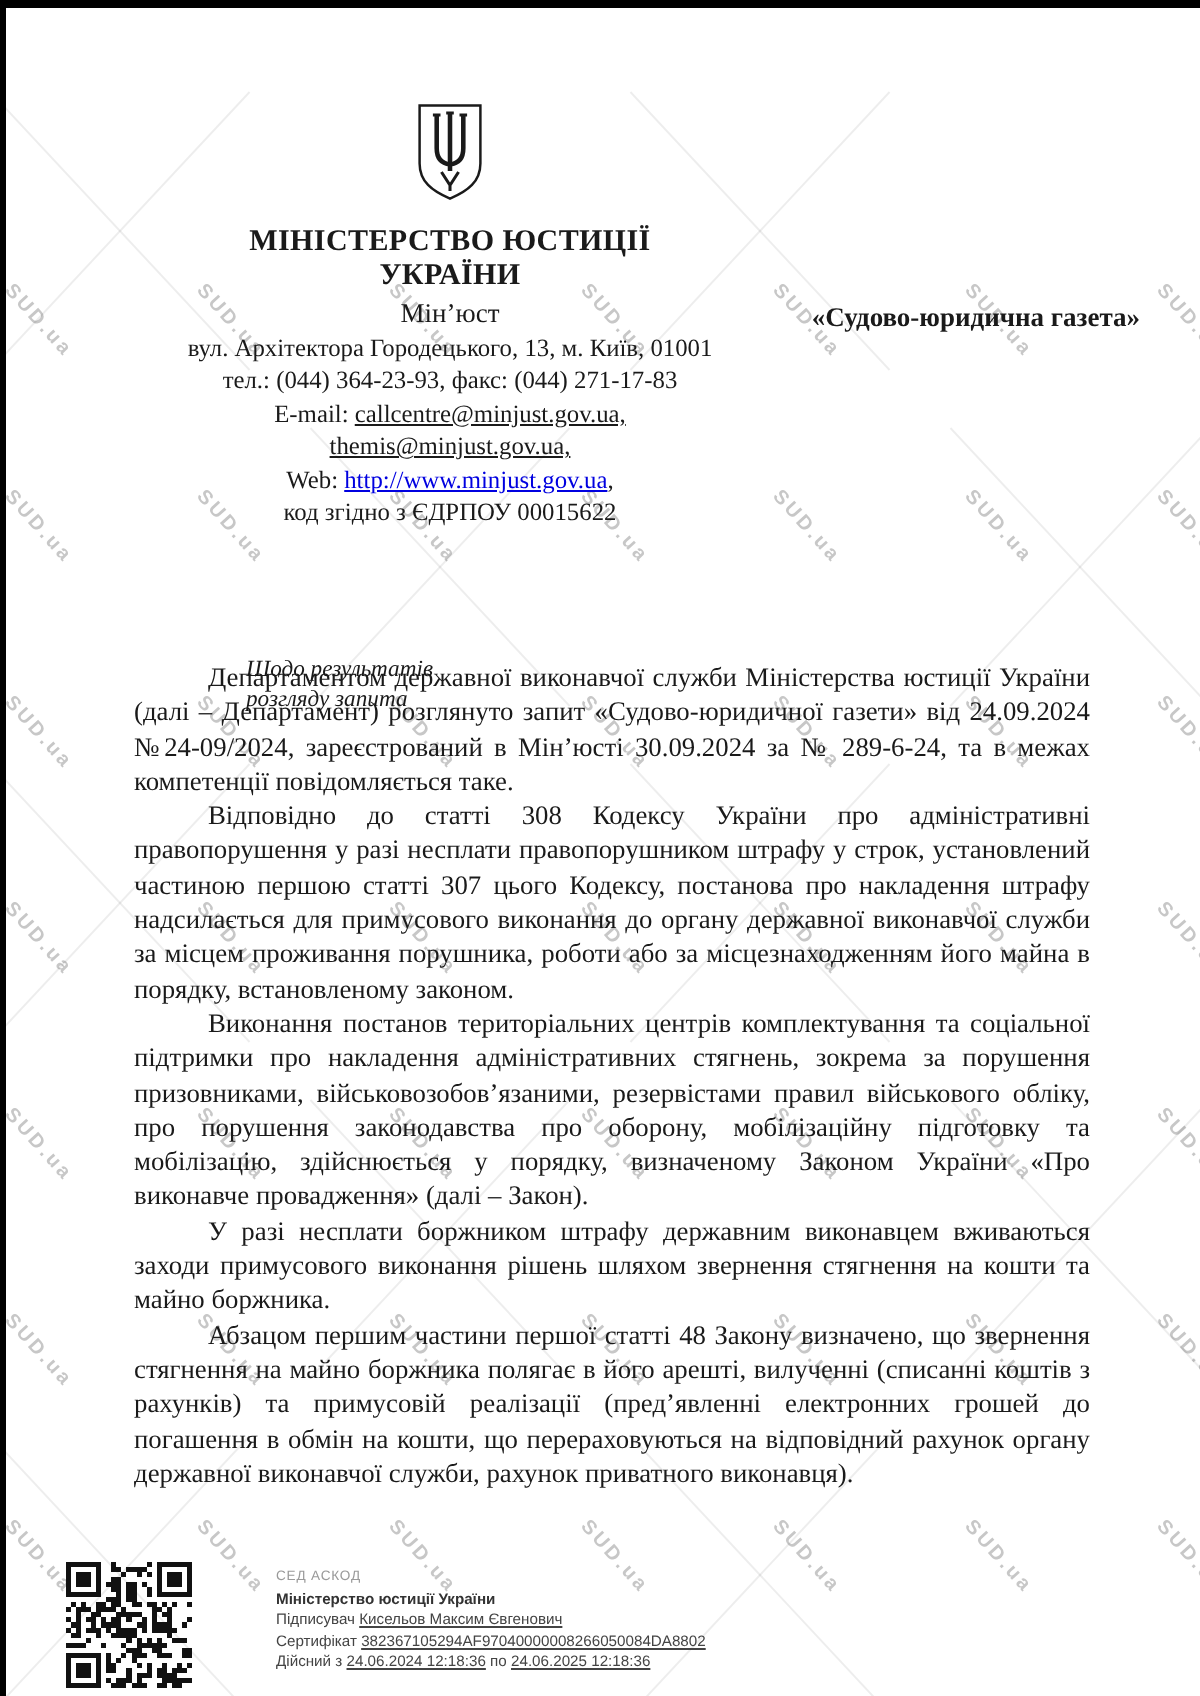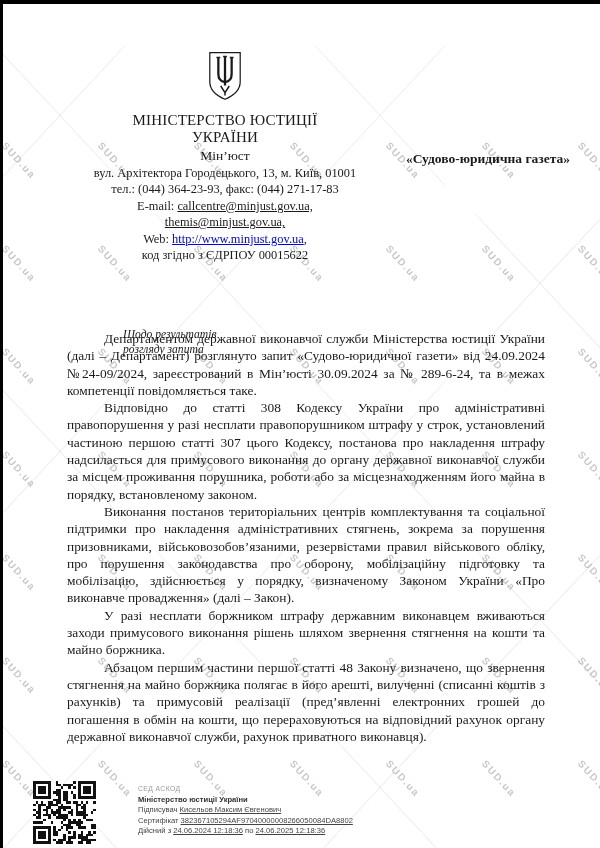--- a/index.html
+++ b/index.html
@@ -15,21 +15,21 @@
   .wm{
     position:absolute;transform:rotate(48deg);transform-origin:0 0;
     font:bold 10px "Liberation Sans",sans-serif;letter-spacing:1.6px;
     color:rgba(70,70,70,0.30);white-space:nowrap;
   }
   .xline{position:absolute;width:190px;height:0;border-top:1px solid rgba(0,0,0,0.07);}
 
   
   .hdr-left{position:absolute;left:60px;top:50px;width:330px;text-align:center;}
   .emblem{display:inline-block;margin-bottom:6px;}
-  .org-name{font-weight:normal;font-size:15px;line-height:16.5px;letter-spacing:0.2px;}
+  .org-name{font-weight:bold;font-size:15px;line-height:16.5px;letter-spacing:0.2px;}
   .org-short{font-size:13.5px;margin-top:3px;}
   .addr{font-size:12.4px;line-height:13.4px;margin-top:3px;}
   .addr .u{text-decoration:underline;}
   .addr a{color:#0000e0;text-decoration:underline;}
   .recipient{
     position:absolute;left:355px;top:151px;width:215px;text-align:right;
     font-weight:bold;font-size:13.5px;
   }
   .subject{
     position:absolute;left:123px;top:288px;width:180px;

